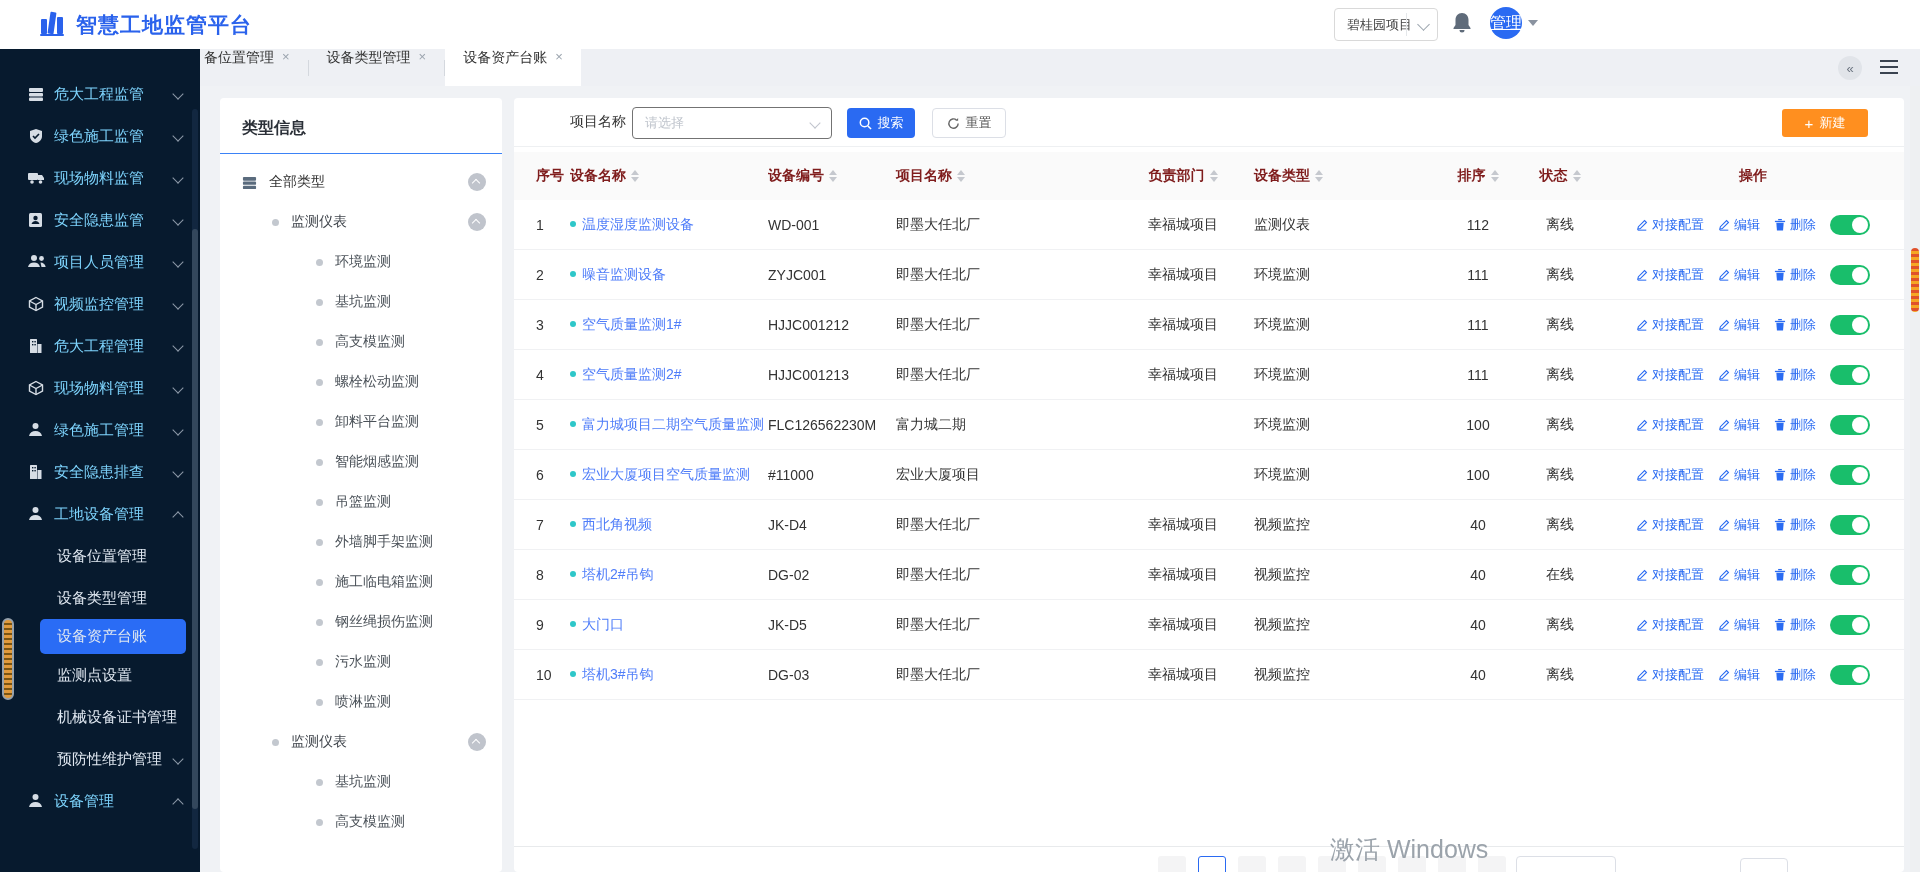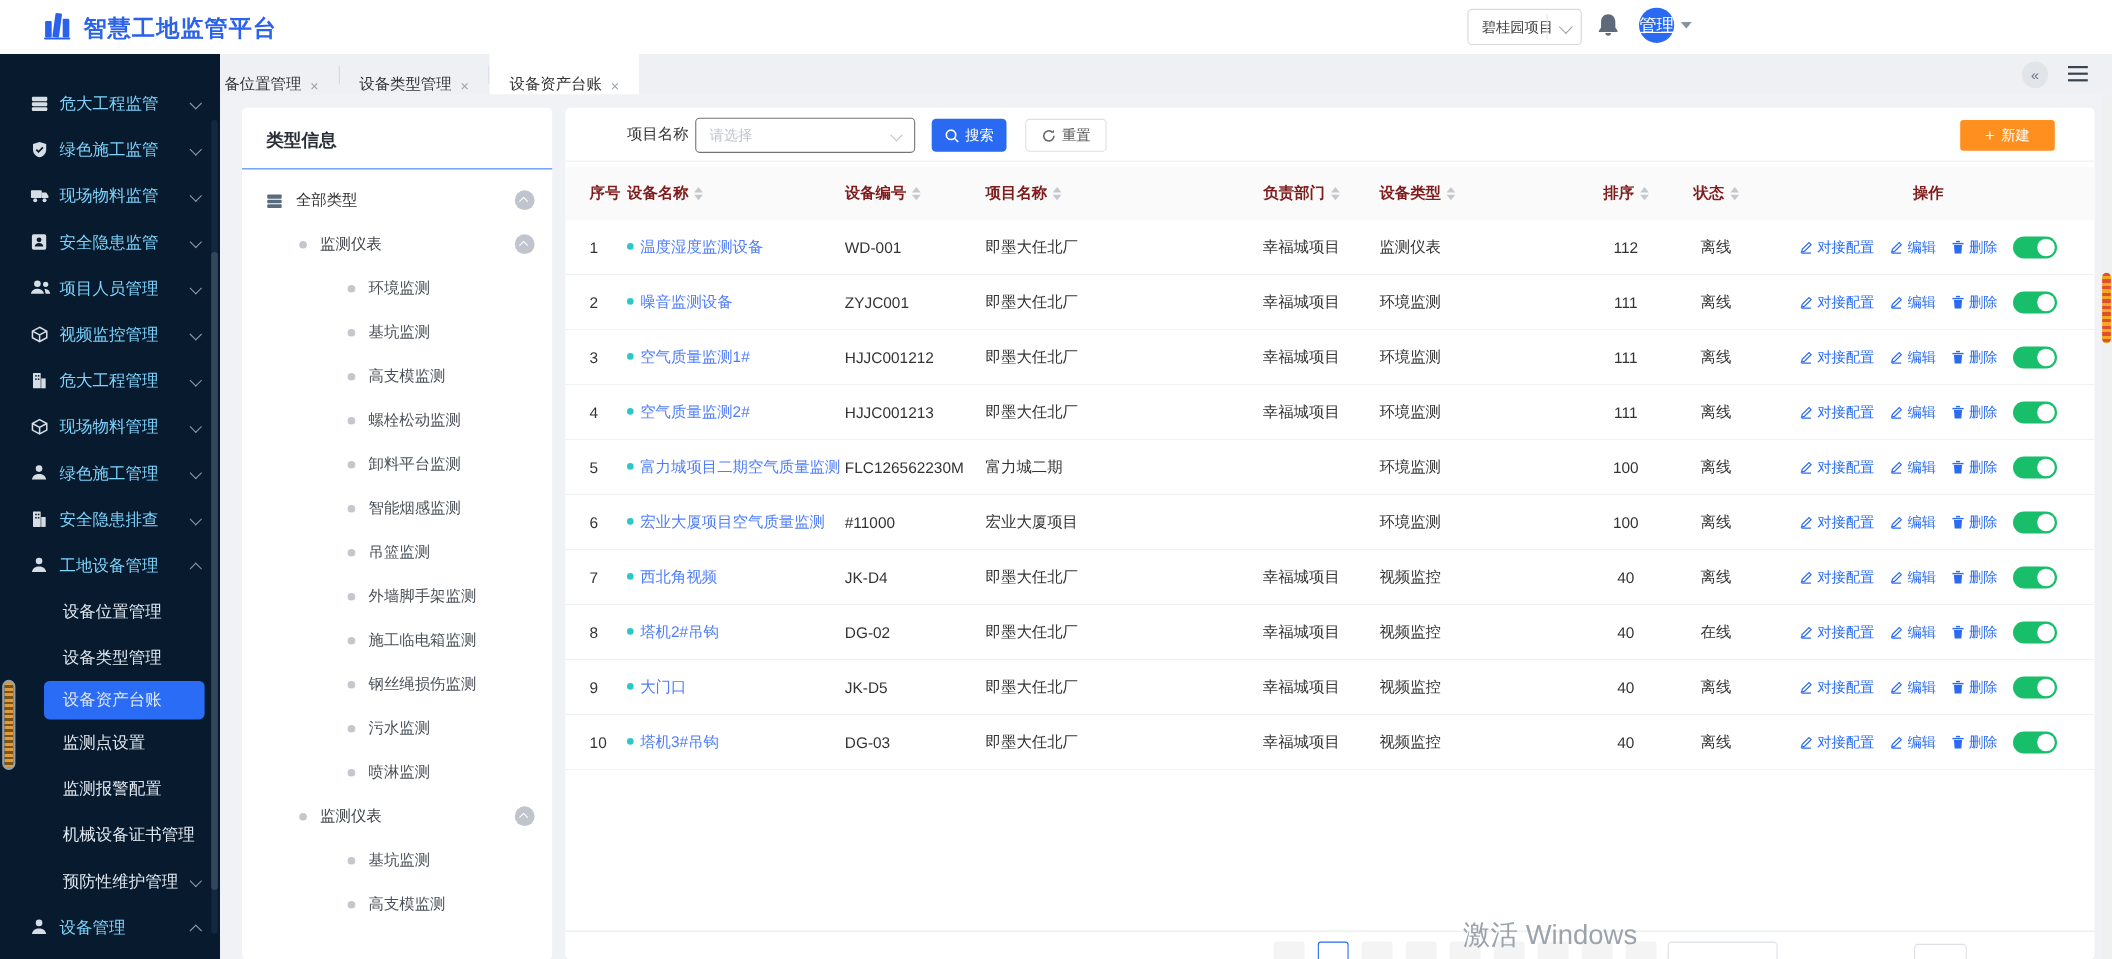--- a/index.html
+++ b/index.html
@@ -26,21 +26,21 @@
   .side-item .s-chev.up { transform:rotate(-135deg); top:20px; }
   .side-sub { position:relative; height:42px; display:flex; align-items:center; color:#dfe7f0; font-size:15px; padding-left:57px; cursor:pointer; white-space:nowrap; }
   .side-sub.active { background:#2a6cf5; border-radius:5px; margin:0 14px 0 40px; padding-left:17px; height:35px; }
   .side-sub .s-chev { position:absolute; right:18px; top:17px; width:8px; height:8px; border-right:1.4px solid #8d9aa8; border-bottom:1.4px solid #8d9aa8; transform:rotate(45deg); }
   #side-scroll-track { position:absolute; right:2px; top:60px; width:6px; height:740px; background:#122740; border-radius:3px; }
   #side-scroll-thumb { position:absolute; right:2px; top:180px; width:6px; height:580px; background:#33475c; border-radius:3px; }
   #left-stripe { position:absolute; left:2px; top:618px; width:12px; height:82px; border:2px solid #97a1ab; border-radius:7px; background:repeating-linear-gradient(180deg,#e09a3c 0 3px,#7a5412 3px 5px); z-index:40; }
 
   
   #tabstrip { position:absolute; left:200px; top:49px; width:1720px; height:37px; background:#eef0f4; display:flex; align-items:stretch; z-index:10; }
-  .tab { position:relative; display:flex; align-items:flex-end; gap:8px; padding:0 18px; font-size:14px; color:#333; cursor:pointer; white-space:nowrap; }
+  .tab { position:relative; display:flex; align-items:flex-start; gap:8px; padding:0 18px; font-size:14px; color:#333; cursor:pointer; white-space:nowrap; }
   .tab.first { margin-left:-14px; }
   .tab.active { background:#ffffff; }
   .tab .close { color:#9aa3ad; font-size:13px; }
   .tab-sep { width:1px; height:16px; background:#d4d8de; align-self:center; }
   .collapse-circle { position:absolute; right:58px; top:7px; width:24px; height:24px; border-radius:50%; background:#e1e4e9; color:#6b7480; font-size:13px; display:flex; align-items:center; justify-content:center; cursor:pointer; }
   .hamburger { position:absolute; right:22px; top:11px; width:18px; height:14px; border-top:2px solid #3a4350; border-bottom:2px solid #3a4350; cursor:pointer; }
   .hamburger:before { content:""; position:absolute; left:0; right:0; top:4px; height:2px; background:#3a4350; }
 
   
   #tree-card { position:absolute; left:220px; top:98px; width:282px; height:774px; background:#fff; border-radius:4px; }
@@ -268,23 +268,20 @@
           <span>设备位置管理</span>
         </div>
         <div class="side-sub">
           <span>设备类型管理</span>
         </div>
         <div class="side-sub active">
           <span>设备资产台账</span>
         </div>
         <div class="side-sub">
           <span>监测点设置</span>
-        </div>
-        <div class="side-sub">
-          <span>监测报警配置</span>
         </div>
         <div class="side-sub">
           <span>机械设备证书管理</span>
         </div>
         <div class="side-sub">
           <span>预防性维护管理</span>
           <span class="s-chev"></span>
         </div>
         <div class="side-item">
           <span class="s-icon"><svg width="15" height="15" viewBox="0 0 15 15">

